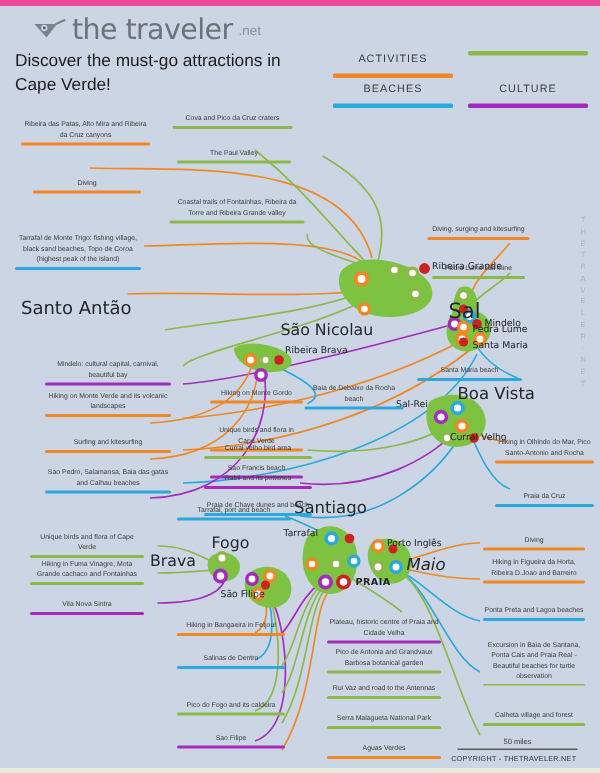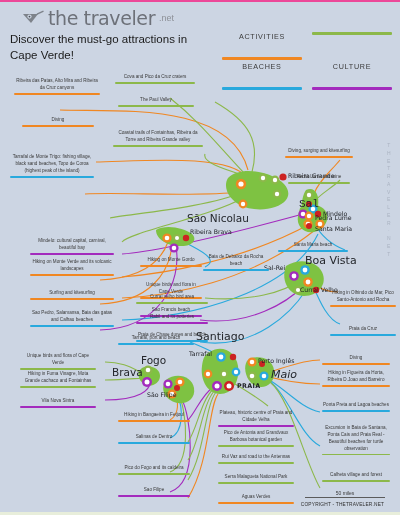--- a/index.html
+++ b/index.html
@@ -7,21 +7,21 @@
   body {
     width:400px; height:515px;
     background:#ffffff;
     font-family:"Liberation Sans", sans-serif;
     overflow:hidden;
   }
   #page {
     position:relative;
     width:400px; height:515px;
     background:#ccd5e3;
-    border-top:2px solid #ec4899;
+    border-top:4px solid #ec4899;
     border-bottom:3px solid #e8eedb;
     overflow:hidden;
   }
   
   #header {
     position:absolute; left:0; top:0; width:400px; height:26px;
   }
   #logo-wrap {
     position:absolute; left:22px; top:5px;
     display:flex; align-items:center; gap:4px;
@@ -40,21 +40,21 @@
   }
 
   
   #legend {
     position:absolute; left:222px; top:30px; width:170px;
     display:grid; grid-template-columns:1fr 1fr; gap:2px 10px;
   }
   .legend-item { text-align:center; }
   .legend-label {
     font-size:7.2px; color:#3b3b3b; letter-spacing:0.7px;
-    padding-bottom:16px;
+    padding-bottom:6px;
   }
   .legend-bar { height:3px; border-radius:1px; width:100%; }
 
   
   .note {
     position:absolute;
     font-size:4.6px; line-height:1.5; color:#3a3a3a;
     text-align:center;
     padding-bottom:2px;
   }
@@ -283,24 +283,25 @@
       <circle cx="252" cy="360" r="4.6" fill="#f08722"></circle>
         <circle cx="252" cy="360" r="2.3" fill="#fff"></circle>
       <circle cx="262" cy="362" r="3.0" fill="#cc2222"></circle>
       <circle cx="252" cy="374" r="4.6" fill="#8cb84a"></circle>
         <circle cx="252" cy="374" r="2.3" fill="#fff"></circle>
       <circle cx="264" cy="374" r="4.6" fill="#29a9dd"></circle>
         <circle cx="264" cy="374" r="2.3" fill="#fff"></circle>
     </g>
   </svg>
 
+  <div class="island-name" style="left:14px; top:194px; font-size:12px;">Santo Antão</div>
   <div class="island-name" style="left:143px; top:210px; font-size:10.5px;margin-left:44px;">São Nicolau</div>
-  <div class="island-name" style="left:299px; top:196px; font-size:11px;font-family:Liberation Mono, monospace;">Sal</div>
+  <div class="island-name" style="left:299px; top:196px; font-size:14px;">Sal</div>
   <div class="island-name" style="left:305px; top:252px; font-size:11px;">Boa Vista</div>
-  <div class="island-name" style="left:112px; top:364px; font-size:10.5px;">Brava</div>
+  <div class="island-name" style="left:100px; top:364px; font-size:10.5px;">Brava</div>
   <div class="island-name" style="left:141px; top:352px; font-size:10.5px;">Fogo</div>
   <div class="island-name" style="left:196px; top:328px; font-size:11px;">Santiago</div>
   <div class="island-name" style="left:271px; top:366px; font-size:11px;font-style:italic;">Maio</div>
 
   <div class="city-name" style="left:288px; top:170px;">Ribeira Grande</div>
   <div class="city-name" style="left:323px; top:208px;">Mindelo</div>
   <div class="city-name" style="left:190px; top:226px;">Ribeira Brava</div>
 
   <div class="city-name" style="left:315px; top:212px;">Pedra Lume</div>
   <div class="city-name" style="left:315px; top:223px;">Santa Maria</div>

